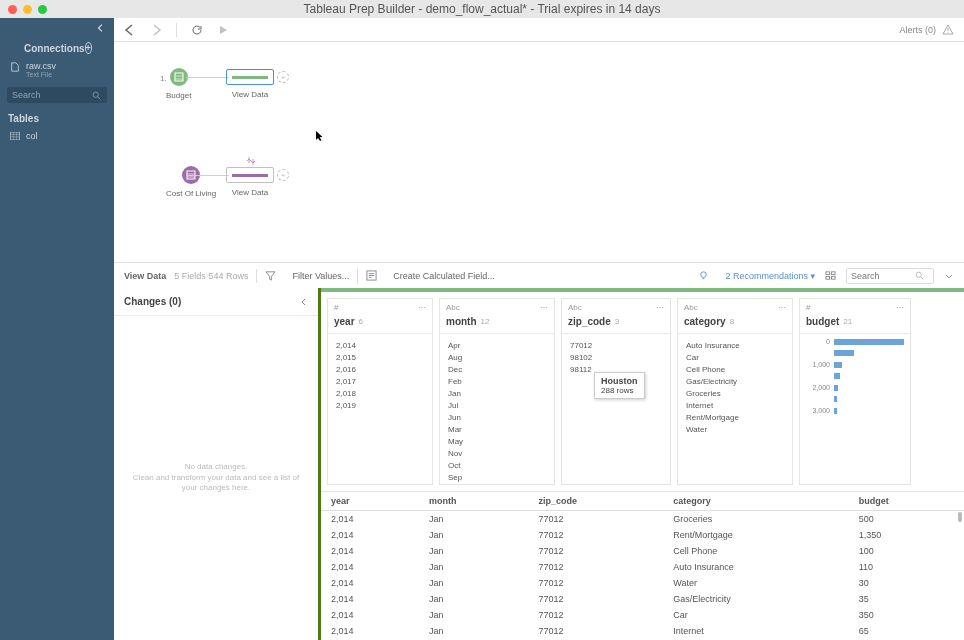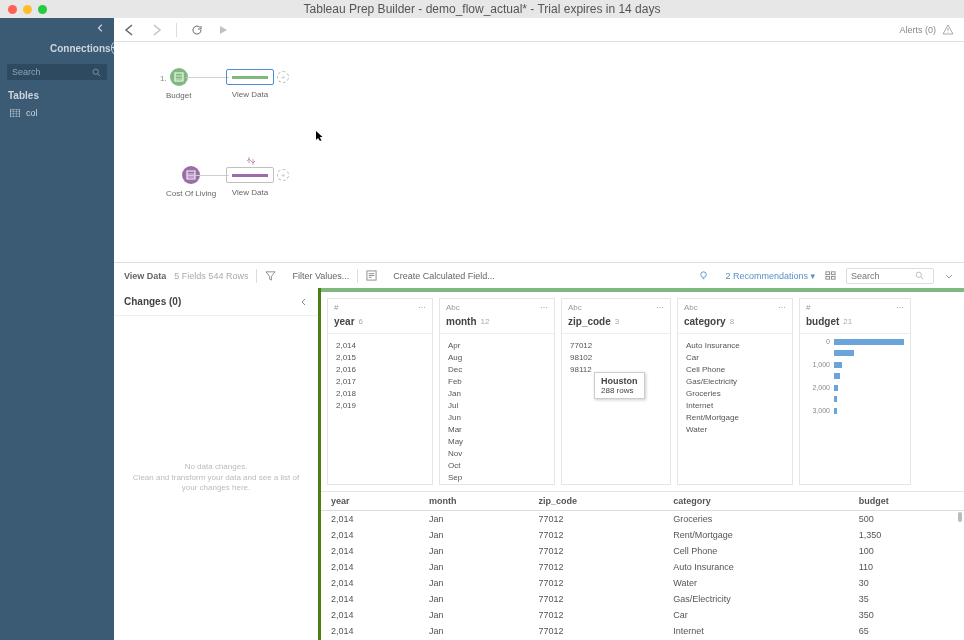--- a/index.html
+++ b/index.html
@@ -6,21 +6,21 @@
   body{width:964px;height:640px;background:#e7e7e7;overflow:hidden;font-size:10px;color:#444;}
   .titlebar{height:18px;background:#e7e7e7;display:flex;align-items:center;padding:0 8px;position:relative;}
   .traffic{display:flex;gap:6px;}
   .tl{width:9px;height:9px;border-radius:50%;}
   .tl.r{background:#ff5f56;}.tl.y{background:#ffbd2e;}.tl.g{background:#27c93f;}
   .title{position:absolute;left:50%;transform:translateX(-50%);font-size:12px;color:#555;}
   .main{display:flex;height:622px;}
   .sidebar{width:114px;background:#3b5a73;color:#cdd6de;display:flex;flex-direction:column;}
   .side-top{height:20px;display:flex;justify-content:flex-end;align-items:center;padding-right:8px;}
   .chev{width:10px;height:10px;color:#cdd6de;}
-  .conn-head{display:flex;justify-content:space-between;align-items:center;padding:4px 24px;font-size:10px;font-weight:600;margin-left:26px;}
+  .conn-head{display:flex;justify-content:space-between;align-items:center;padding:4px 24px;font-size:10px;font-weight:600;}
   .plus{width:12px;height:12px;border:1px solid #cdd6de;border-radius:50%;display:flex;align-items:center;justify-content:center;font-size:9px;}
   .conn-item{padding:3px 8px 3px 10px;display:flex;gap:6px;align-items:flex-start;font-size:9px;}
   .conn-item.sel{background:#2e4a60;}
   .conn-sub{font-size:7px;color:#8fa3b3;}
   .file-ic{width:10px;height:10px;flex-shrink:0;margin-top:1px;}
   .search-box{margin:6px 7px;background:#2e4a60;height:16px;border-radius:2px;display:flex;align-items:center;padding:0 5px;}
   .search-box input{background:none;border:none;color:#cdd6de;font-size:9px;width:80px;outline:none;}
   .search-box input::placeholder{color:#8fa3b3;}
   .srch-ic{width:9px;height:9px;color:#8fa3b3;}
   .tables-head{padding:4px 8px;font-size:10px;font-weight:600;}
@@ -105,20 +105,29 @@
   <div class="sidebar">
     <div class="side-top">
       <svg class="chev" viewBox="0 0 12 12">
           <path d="M7 2 L3 6 L7 10" stroke="currentColor" fill="none" stroke-width="1.5"></path>
         </svg>
     </div>
     <div class="conn-head">
       <span>Connections</span>
       <span class="plus">+</span>
     </div>
+    <div class="conn-item">
+      <svg class="file-ic" viewBox="0 0 10 12">
+          <path d="M1 1h5l3 3v7H1z" fill="none" stroke="#cdd6de"></path>
+        </svg>
+      <div>
+          <div>raw.csv</div>
+          <div class="conn-sub">Text File</div>
+        </div>
+    </div>
     <div class="search-box">
       <input placeholder="Search" style="">
       <svg class="srch-ic" viewBox="0 0 12 12">
           <circle cx="5" cy="5" r="3.5" fill="none" stroke="currentColor"></circle>
           <path d="M8 8l3 3" stroke="currentColor"></path>
         </svg>
     </div>
     <div class="tables-head">Tables</div>
     <div class="tbl-item">
       <svg class="tbl-ic" viewBox="0 0 12 10">

